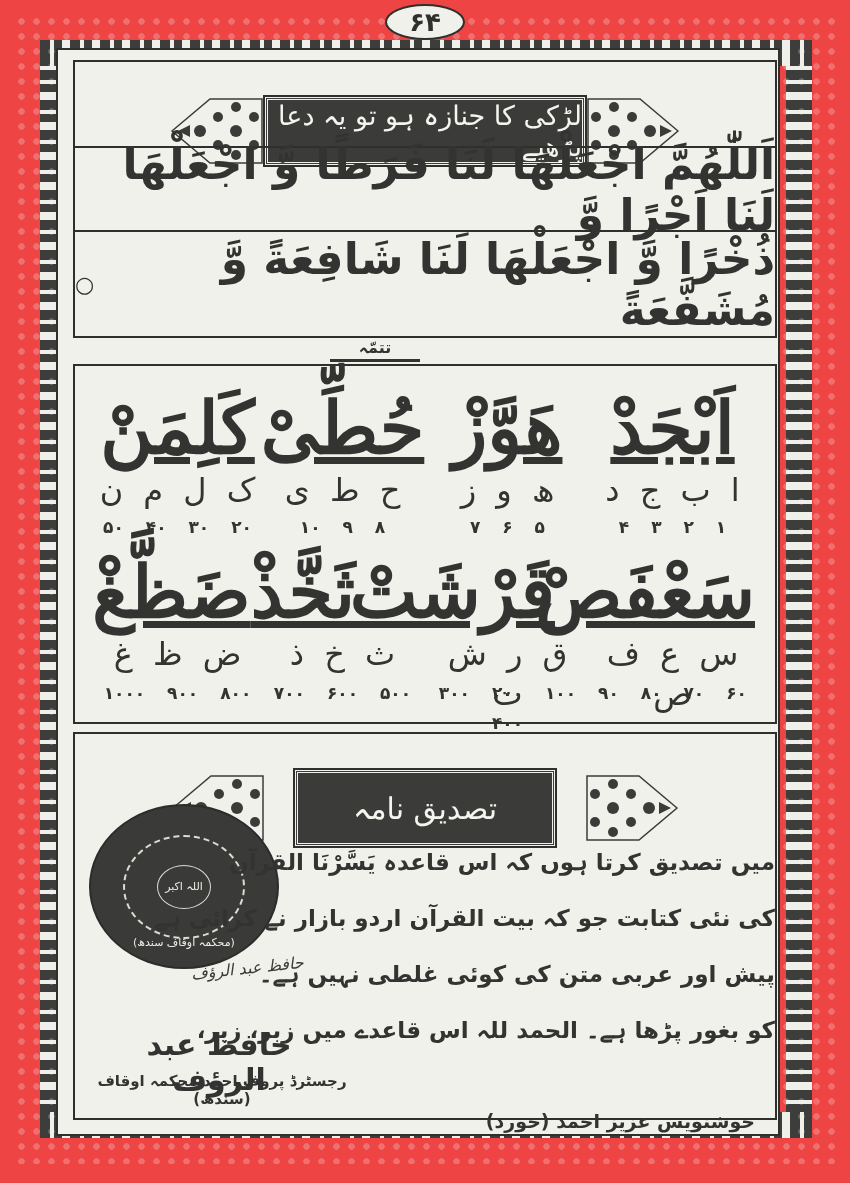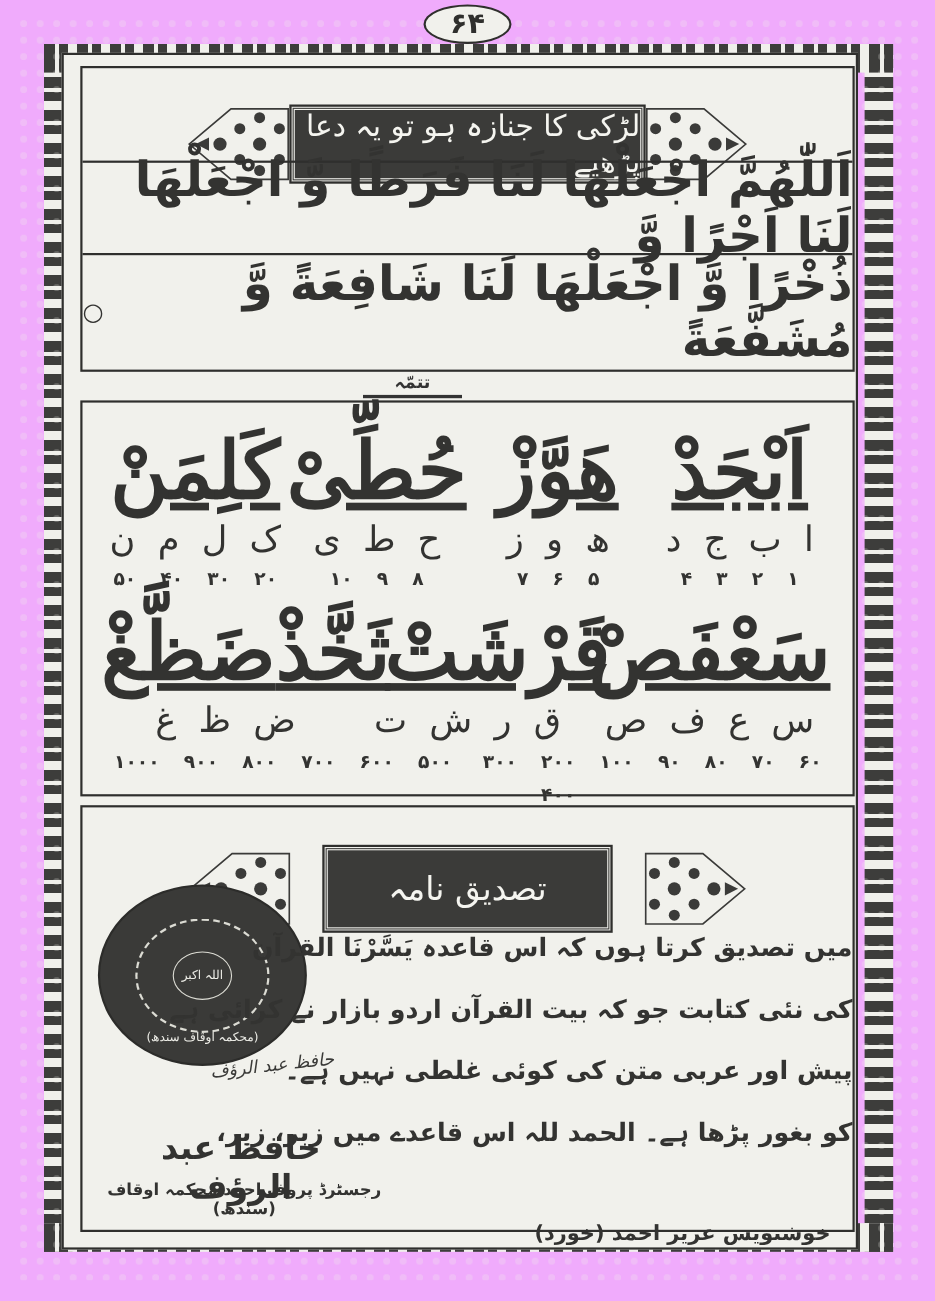--- a/index.html
+++ b/index.html
@@ -1,19 +1,19 @@
 <!DOCTYPE html>
 <html><head>
 <meta charset="utf-8">
 <style>
   * { box-sizing: border-box; margin: 0; padding: 0; }
   html, body { width: 850px; height: 1183px; background: #f1f1ec; overflow: hidden; }
   body { position: relative; font-family: "DejaVu Sans", sans-serif; color: #2e2e2c; }
 
-  .page { position: absolute; left: 0; top: 0; width: 850px; height: 1183px; background: #f0abfc; }
+  .page { position: absolute; left: 0; top: 0; width: 850px; height: 1183px; background: #ef4444; }
 
   
   .ornament-border {
     position: absolute; left: 14px; top: 14px; width: 824px; height: 1150px;
     border: 26px solid transparent;
     background:
       repeating-linear-gradient(90deg, #3d3d3b 0 10px, #f0f0eb 10px 14px, #3d3d3b 14px 22px, #f0f0eb 22px 30px) top / 100% 26px no-repeat,
       repeating-linear-gradient(90deg, #3d3d3b 0 10px, #f0f0eb 10px 14px, #3d3d3b 14px 22px, #f0f0eb 22px 30px) bottom / 100% 26px no-repeat,
       repeating-linear-gradient(180deg, #3d3d3b 0 10px, #f0f0eb 10px 14px, #3d3d3b 14px 22px, #f0f0eb 22px 30px) left / 26px 100% no-repeat,
       repeating-linear-gradient(180deg, #3d3d3b 0 10px, #f0f0eb 10px 14px, #3d3d3b 14px 22px, #f0f0eb 22px 30px) right / 26px 100% no-repeat;
@@ -206,20 +206,21 @@
 
     <div class="abjad-row row-words-2">
       <div class="abjad-col word">سَعْفَصْ</div>
       <div class="abjad-col word">قَرْشَتْ</div>
       <div class="abjad-col word">ثَخَّذْ</div>
       <div class="abjad-col word">ضَظَّغْ</div>
     </div>
     <div class="abjad-row row-letters-2">
       <div class="abjad-col letters">س ع ف ص</div>
       <div class="abjad-col letters">ق ر ش ت</div>
+      <div class="abjad-col letters">ث خ ذ</div>
       <div class="abjad-col letters">ض ظ غ</div>
     </div>
     <div class="abjad-row row-nums-2">
       <div class="abjad-col nums">۶۰ ۷۰ ۸۰ ۹۰</div>
       <div class="abjad-col nums">۱۰۰ ۲۰۰ ۳۰۰ ۴۰۰</div>
       <div class="abjad-col nums">۵۰۰ ۶۰۰ ۷۰۰</div>
       <div class="abjad-col nums">۸۰۰ ۹۰۰ ۱۰۰۰</div>
     </div>
   </section>
 

